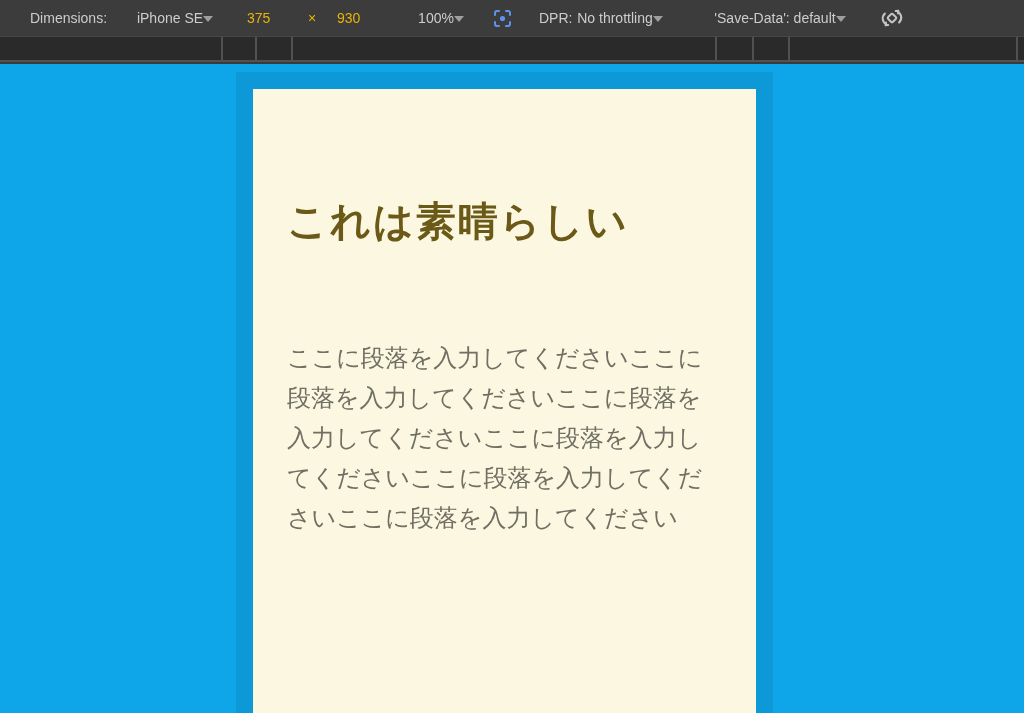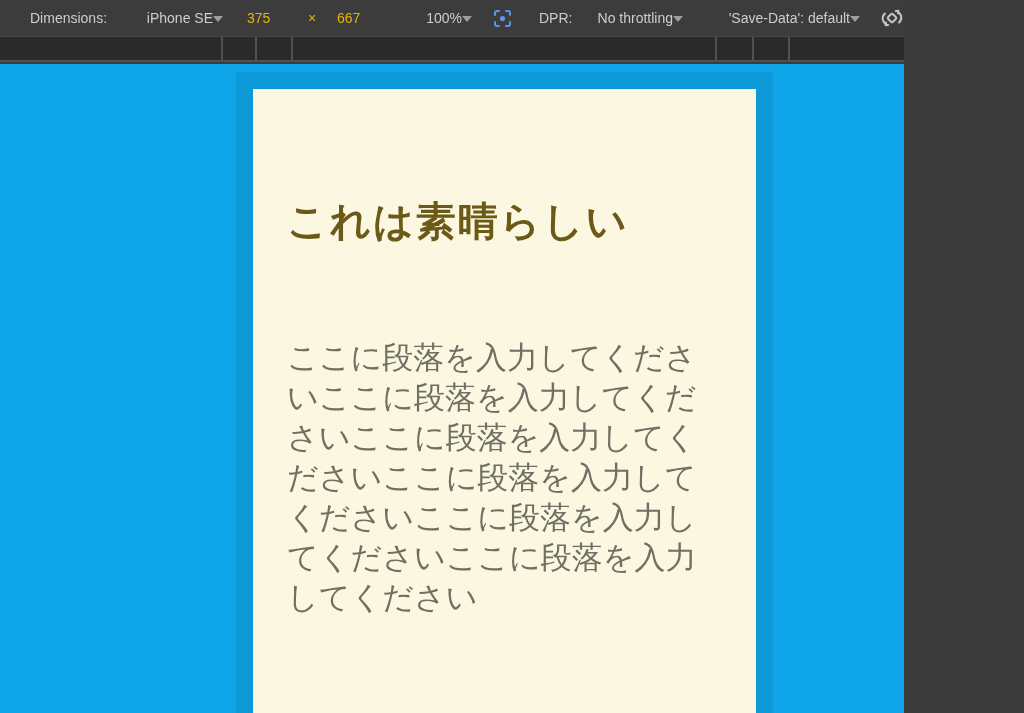--- a/index.html
+++ b/index.html
@@ -1,29 +1,29 @@
 <!DOCTYPE html>
 <html><head>
 <meta charset="utf-8">
 <style>
   * { margin: 0; padding: 0; box-sizing: border-box; }
   html, body { width: 1024px; height: 713px; overflow: hidden; }
   body { font-family: "Liberation Sans", "DejaVu Sans", sans-serif; background: #3b3b3c; }
 
-  .screen { position: relative; width: 904px; height: 713px; overflow: hidden; text-decoration: underline; }
+  .screen { position: relative; width: 1024px; height: 713px; overflow: hidden; text-decoration: underline; }
 
   
   .toolbar {
     position: absolute; top: 0; left: 0; width: 1024px; height: 36px;
     background: #3c3c3d; color: #cdcdcd; font-size: 14px;
   }
   .toolbar .item { position: absolute; top: 0; height: 36px; display: flex; align-items: center; }
   .t-label { color: #cdcdcd; }
   .t-dim   { color: #eab308; }
-  .select  { justify-content: flex-end; cursor: default; }
+  .select  { justify-content: center; cursor: default; }
   .chev {
     width: 0; height: 0; border-left: 5px solid transparent;
     border-right: 5px solid transparent; border-top: 6px solid #9e9e9e;
     display: inline-block; margin-top: 2px;
   }
   .icon-btn { display: flex; align-items: center; justify-content: center; }
 
   
   .mq-bar {
     position: absolute; top: 36px; left: 0; width: 1024px; height: 26px;
@@ -38,21 +38,21 @@
   }
   .viewport {
     position: absolute; left: 253px; top: 25px; width: 503px; height: 900px;
     background: #fbf7e0; box-shadow: 0 0 0 17px rgba(0,0,0,0.07);
   }
   .viewport h1 {
     margin: 108px 34px 0; color: #6b5a17; font-size: 40px; line-height: 49px;
     font-weight: 800; letter-spacing: 2px;
   }
   .viewport p {
-    margin: 92px 34px 0; width: 435px; color: #6f6f63; font-size: 31px;
+    margin: 92px 34px 0; width: 435px; color: #6f6f63; font-size: 24px;
     line-height: 40px; font-weight: 400; letter-spacing: 0;
     word-break: break-all; overflow-wrap: anywhere;
   }
 
   svg { display: block; }
 </style>
 </head>
 <body>
 
 <div class="screen">
@@ -63,21 +63,21 @@
 
     <div class="item select" style="left:127px; width:96px">
       <span>iPhone SE</span>
       <span class="chev"></span>
     </div>
 
     <span class="item t-dim" style="left:247px">375</span>
 
     <span class="item t-dim" style="left:308px">×</span>
 
-    <span class="item t-dim" style="left:337px">667</span>
+    <span class="item t-dim" style="left:337px">930</span>
 
     <div class="item select" style="left:410px; width:62px">
       <span>100%</span>
       <span class="chev"></span>
     </div>
 
     <span class="item icon-btn" style="left:492px">
       <svg width="21" height="21" viewBox="0 0 21 21" fill="none" stroke="#5c93f0" stroke-width="2" stroke-linecap="round">
         <path d="M3 7 V5 a2 2 0 0 1 2-2 H7"></path>
         <path d="M14 3 h2 a2 2 0 0 1 2 2 v2"></path>

